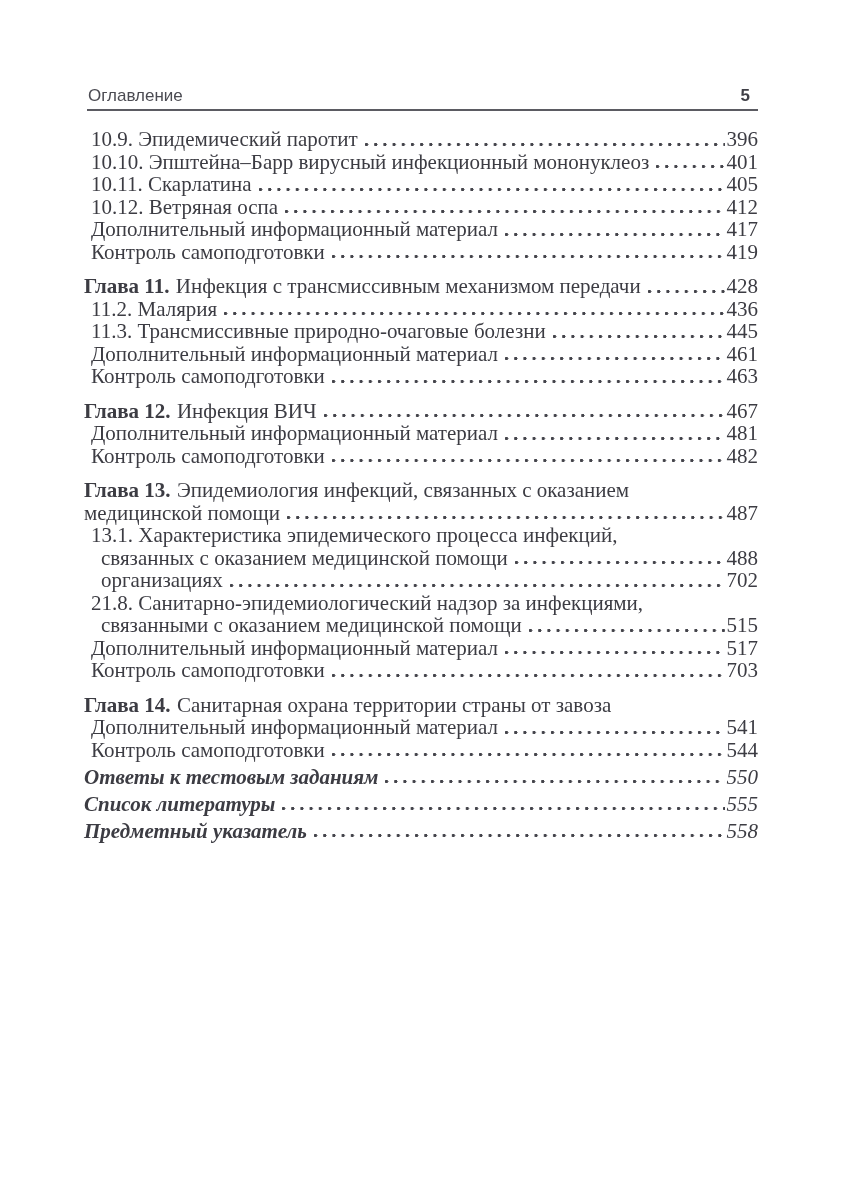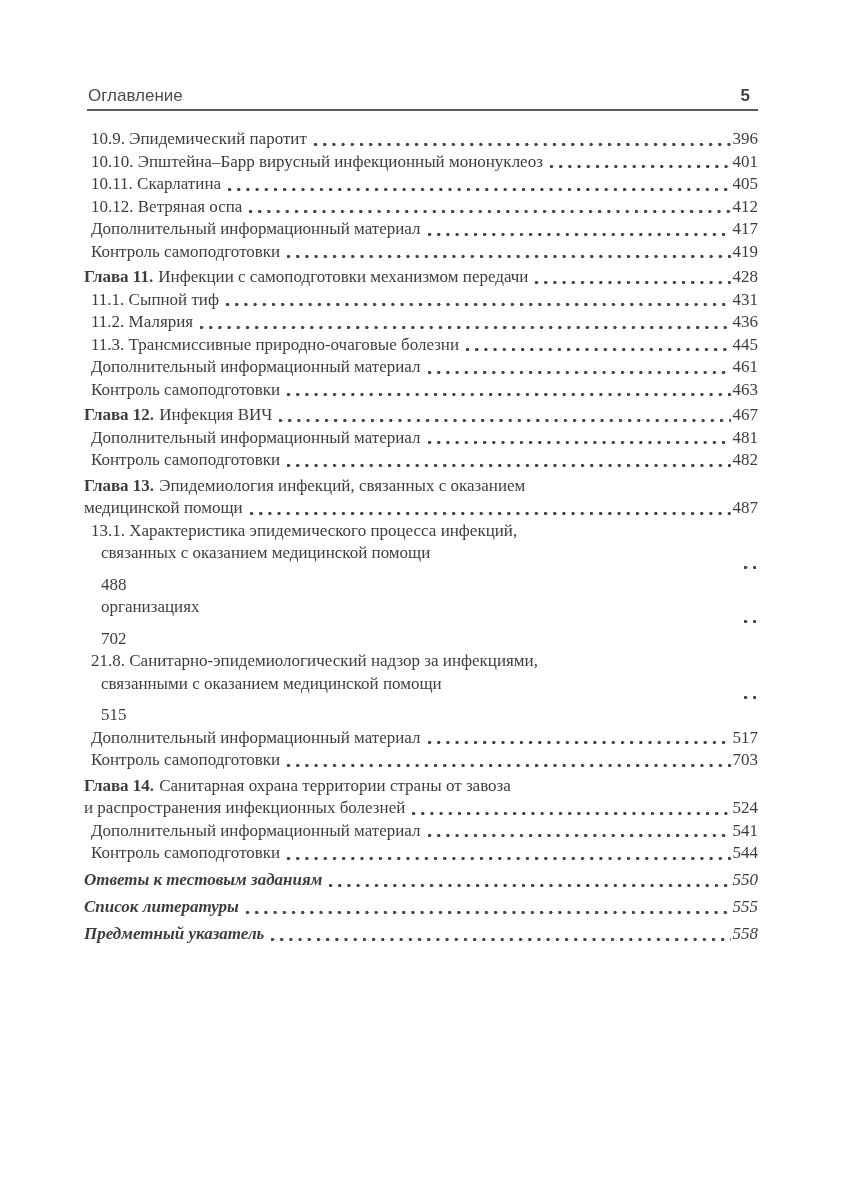--- a/index.html
+++ b/index.html
@@ -35,30 +35,30 @@
   }
   .header-rule {
     height: 2px;
     background: #5b5b62;
     margin: 3px 84px 0 87px;
     border: none;
   }
   
   .toc {
     padding: 17px 84px 0 84px;
-    font-size: 17px;
+    font-size: 21px;
   }
   .toc-row {
     display: flex;
     align-items: baseline;
     line-height: 22.5px;
   }
   .toc-row.indent-1 { padding-left: 7px; }
-  .toc-row.indent-2 { padding-left: 17px; flex-direction: column; }
-  .toc-row.gap-chapter { margin-top: 3px; }
+  .toc-row.indent-2 { padding-left: 17px; }
+  .toc-row.gap-chapter { margin-top: 12px; }
   .toc-row.gap-section { margin-top: 4.5px; font-style: italic; }
   .chapter-prefix {
     font-weight: 700;
     white-space: nowrap;
     margin-right: 0.30em;
   }
   .toc-text { white-space: nowrap; }
   .bold-row .toc-text { font-weight: 700; }
   .leader {
     flex: 1 1 auto;
@@ -110,28 +110,23 @@
         <span class="leader"></span>
         <span class="toc-page">417</span>
       </div>
       <div class="toc-row indent-1">
         <span class="toc-text">Контроль самоподготовки</span>
         <span class="leader"></span>
         <span class="toc-page">419</span>
       </div>
       <div class="toc-row indent-0 gap-chapter">
         <span class="chapter-prefix">Глава 11.</span>
-        <span class="toc-text">Инфекции с самоподготовки механизмом передачи</span>
+        <span class="toc-text">Инфекция с трансмиссивным механизмом передачи</span>
         <span class="leader"></span>
         <span class="toc-page">428</span>
-      </div>
-      <div class="toc-row indent-1">
-        <span class="toc-text">11.1. Сыпной тиф</span>
-        <span class="leader"></span>
-        <span class="toc-page">431</span>
       </div>
       <div class="toc-row indent-1">
         <span class="toc-text">11.2. Малярия</span>
         <span class="leader"></span>
         <span class="toc-page">436</span>
       </div>
       <div class="toc-row indent-1">
         <span class="toc-text">11.3. Трансмиссивные природно-очаговые болезни</span>
         <span class="leader"></span>
         <span class="toc-page">445</span>
@@ -199,25 +194,20 @@
       </div>
       <div class="toc-row indent-1">
         <span class="toc-text">Контроль самоподготовки</span>
         <span class="leader"></span>
         <span class="toc-page">703</span>
       </div>
       <div class="toc-row indent-0 gap-chapter">
         <span class="chapter-prefix">Глава 14.</span>
         <span class="toc-text">Санитарная охрана территории страны от завоза</span>
       </div>
-      <div class="toc-row indent-0">
-        <span class="toc-text">и распространения инфекционных болезней</span>
-        <span class="leader"></span>
-        <span class="toc-page">524</span>
-      </div>
       <div class="toc-row indent-1">
         <span class="toc-text">Дополнительный информационный материал</span>
         <span class="leader"></span>
         <span class="toc-page">541</span>
       </div>
       <div class="toc-row indent-1">
         <span class="toc-text">Контроль самоподготовки</span>
         <span class="leader"></span>
         <span class="toc-page">544</span>
       </div>

